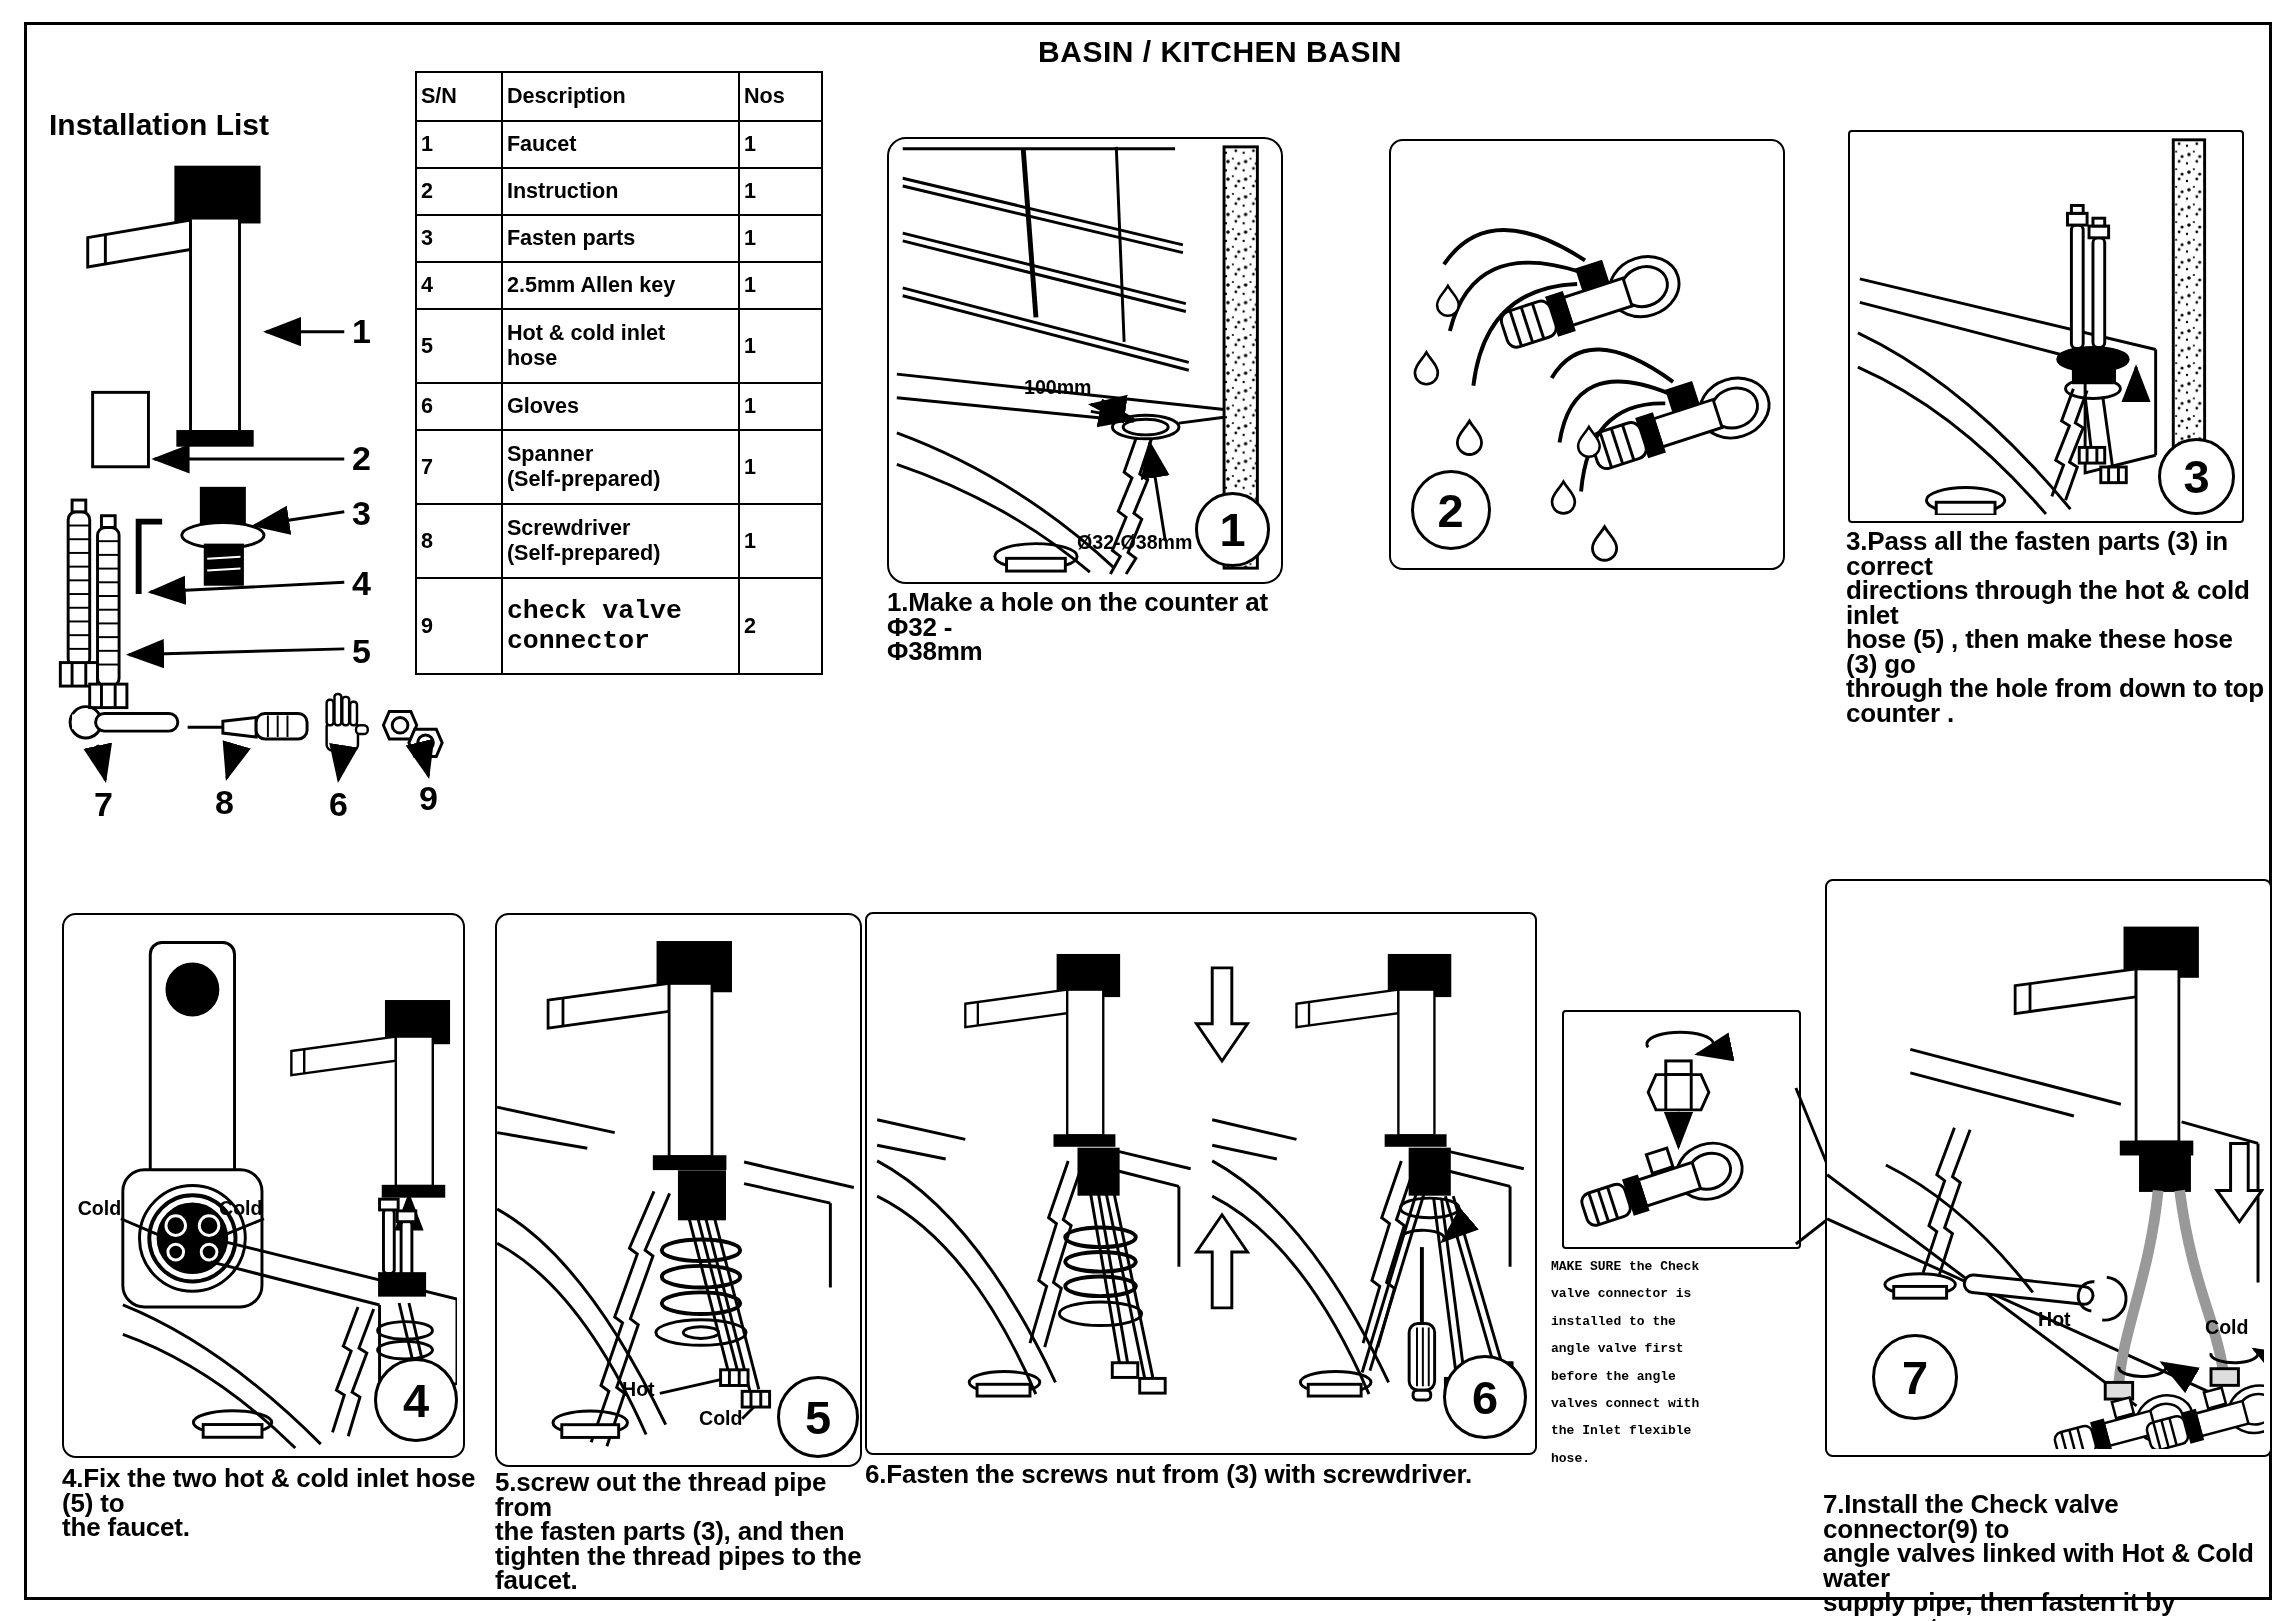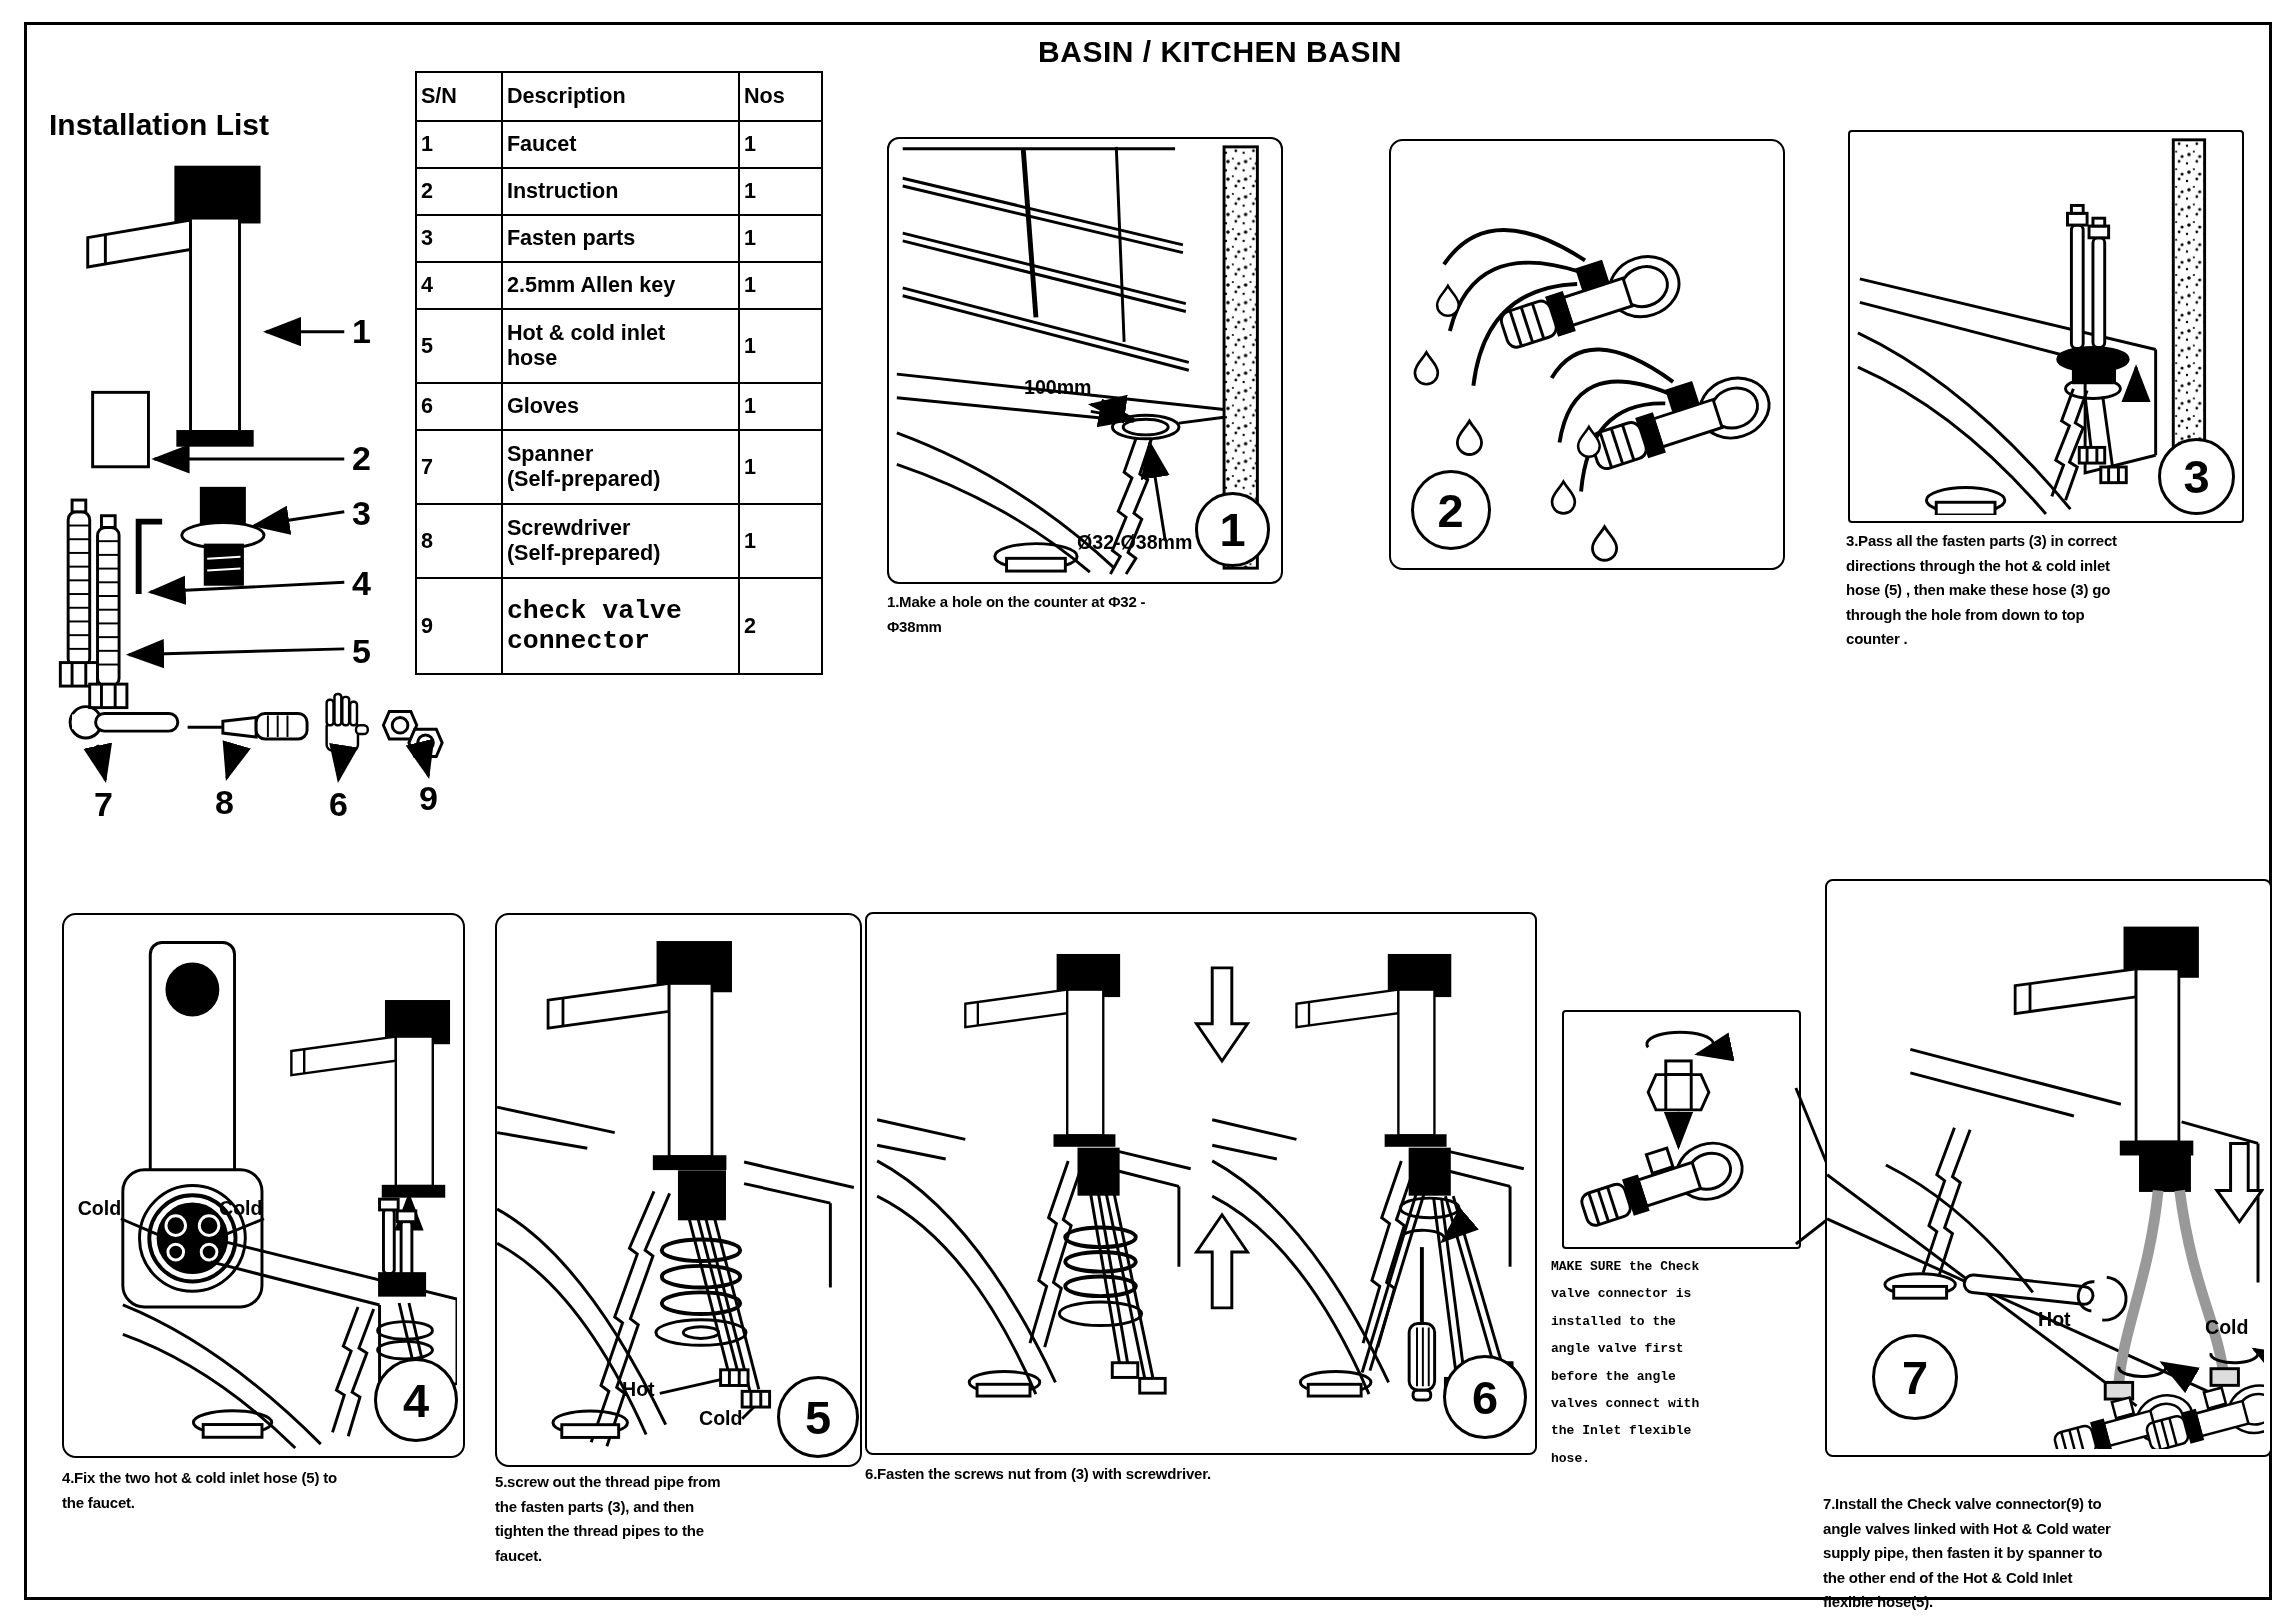--- a/index.html
+++ b/index.html
@@ -13,21 +13,21 @@
     font-size:30px; font-weight:bold; letter-spacing:0.5px; }
   
   .parts-table { position:absolute; left:415px; top:71px; border-collapse:collapse; table-layout:fixed; }
   .parts-table th, .parts-table td {
     border:2.9px solid #000; text-align:left; vertical-align:middle;
     font-size:21.6px; font-weight:bold; white-space:pre-line; padding:0 3.9px; line-height:1.15;
   }
   .parts-table td.mono { font-family:"Liberation Mono", monospace; font-size:26.5px; font-weight:bold; }
   
   .panel { position:absolute; border:2.9px solid #000; background:#fff; }
-  .caption { position:absolute; font-size:15px; font-weight:bold; line-height:24.5px; white-space:pre-line; letter-spacing:-0.2px; }
+  .caption { position:absolute; font-size:26px; font-weight:bold; line-height:24.5px; white-space:pre-line; letter-spacing:-0.2px; }
   .badge { position:absolute; border:3.9px solid #000; border-radius:50%; background:#fff;
     display:flex; align-items:center; justify-content:center; font-weight:bold; font-size:47px; }
   .plabel { position:absolute; font-size:19.6px; font-weight:bold; white-space:nowrap; }
   .callout { position:absolute; font-size:34px; font-weight:bold; }
   .note-text { position:absolute; font-family:"Liberation Mono", monospace; font-weight:bold;
     font-size:13px; line-height:27.4px; white-space:pre-line; }
   svg { display:block; }
   .illus { position:absolute; left:0; top:0; }
 </style>
 </head>
@@ -202,21 +202,21 @@
     </tr>
     <tr style="height:96px">
       <td>9</td>
       <td class="mono">check valve
 connector</td>
       <td>2</td>
     </tr>
   </tbody>
     </table>
 
-  <div class="panel" style="left:887px;top:137px;width:392px;height:443px;border-radius:12px;">
+  <div class="panel" style="left:887px;top:137px;width:392px;height:443px;border-radius:19px;">
     <svg class="illus" width="386" height="437" viewBox="0 0 394 446">
       <defs>
         <marker id="a1" markerWidth="14" markerHeight="12" refX="12" refY="5" orient="auto">
             <path d="M0,0 L13,5 L0,10 Z" fill="#000"></path>
           </marker>
         <pattern id="sp1" width="18" height="18" patternUnits="userSpaceOnUse">
           <circle cx="4" cy="5" r="1.8" fill="#000"></circle>
             <circle cx="12" cy="12" r="1.4" fill="#000"></circle>
           <circle cx="9" cy="2" r="1.1" fill="#000"></circle>
             <circle cx="15" cy="7" r="1.6" fill="#000"></circle>

